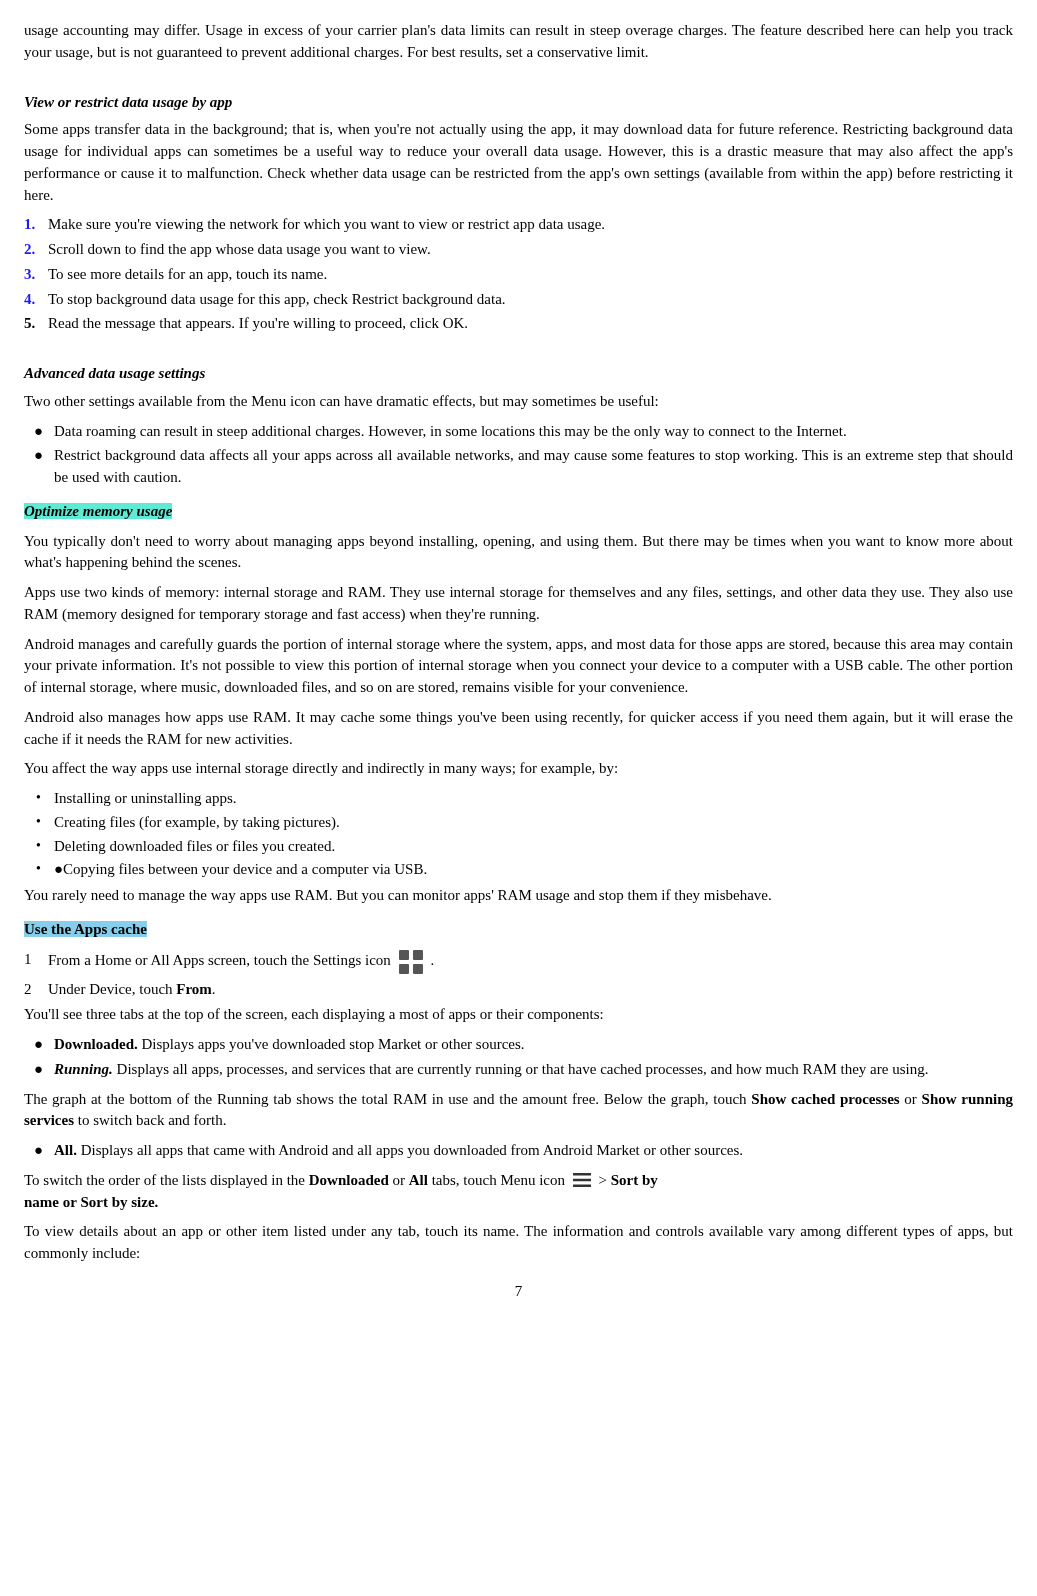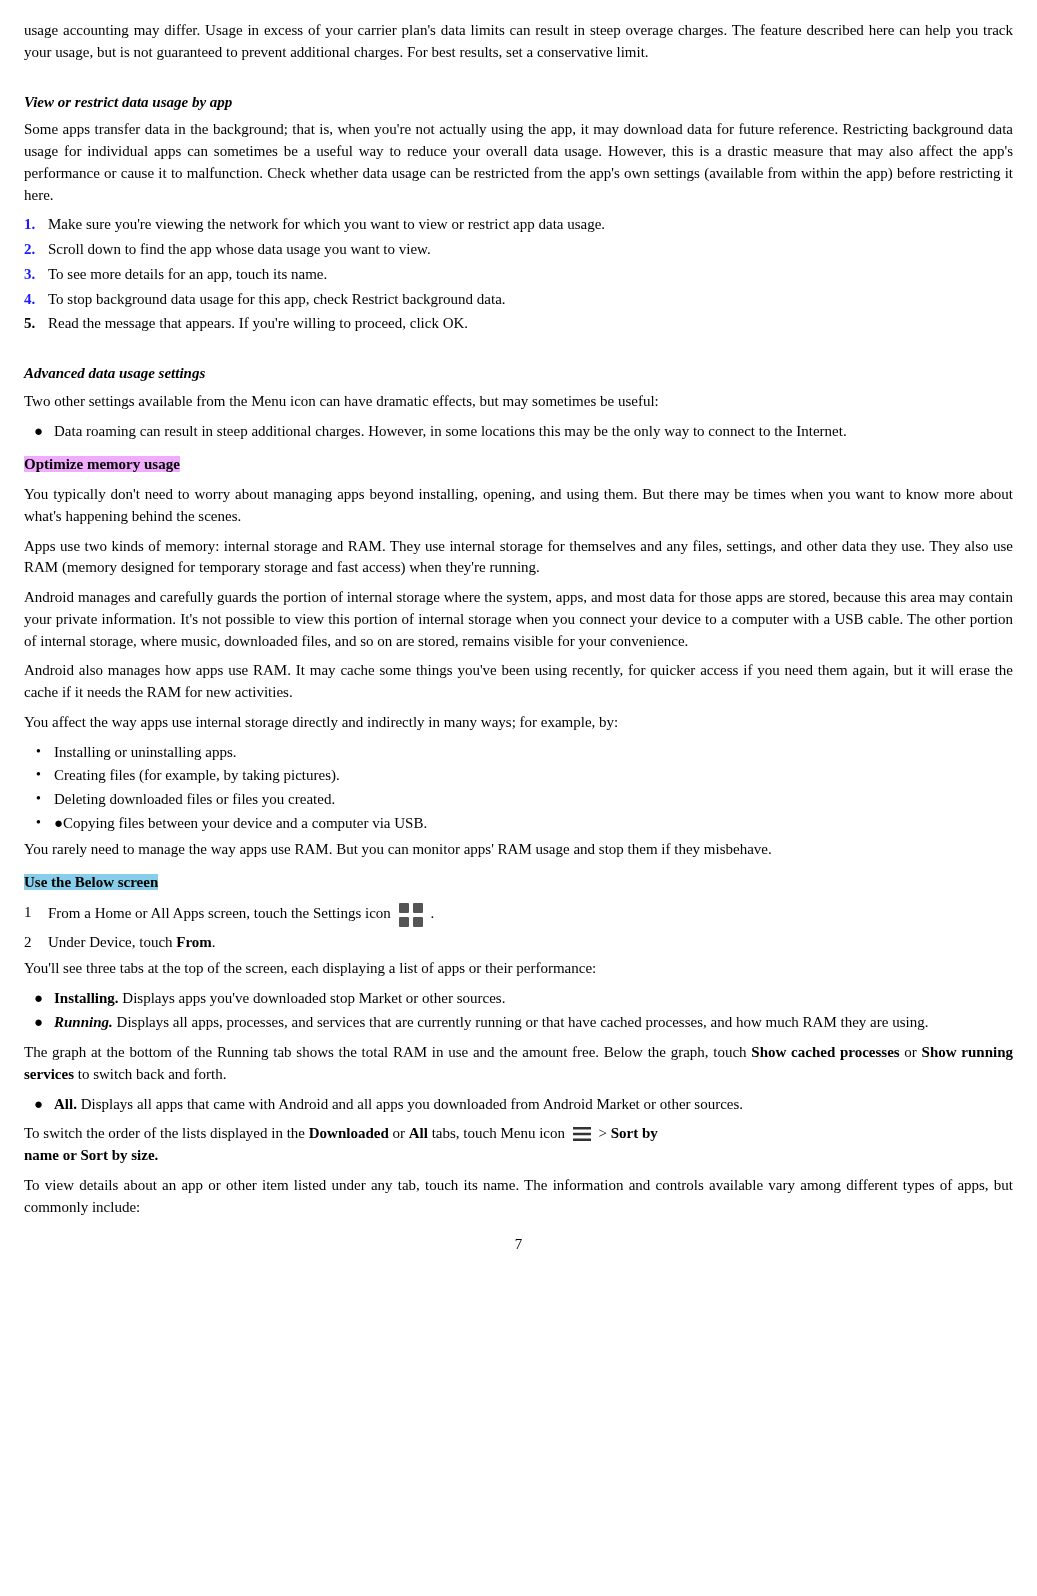--- a/index.html
+++ b/index.html
@@ -92,22 +92,23 @@
 
     .sub-bullet-list li.no-space::before {
       content: "●";
     }
 
     strong {
       font-weight: bold;
     }
 
     .highlight-green {
-      background-color: #f0abfc;
-      font-weight: bold;
+      background-color: #5eead4;
+      font-weight: bold;
+      font-style: italic;
     }
 
     .highlight-blue {
       background-color: #87CEEB;
       font-weight: bold;
     }
 
     .colored-num-1 { color: #1a1aff; font-weight: bold; }
     .colored-num-2 { color: #1a1aff; font-weight: bold; }
     .colored-num-3 { color: #1a1aff; font-weight: bold; }
@@ -200,20 +201,21 @@
         <span>Read the message that appears. If you're willing to proceed, click OK.</span>
       </li>
     </ol>
   </div>
 
   <div class="content-block">
     <p class="section-heading">Advanced data usage settings</p>
     <p>Two other settings available from the Menu icon can have dramatic effects, but may sometimes be useful:</p>
     <ul class="bullet-list">
       <li>Data roaming can result in steep additional charges. However, in some locations this may be the only way to connect to the Internet.</li>
+      <li>Restrict background data affects all your apps across all available networks, and may cause some features to stop working. This is an extreme step that should be used with caution.</li>
     </ul>
   </div>
 
   <div class="content-block">
     <p>
       <span class="highlight-green">Optimize memory usage</span>
     </p>
     <p>You typically don't need to worry about managing apps beyond installing, opening, and using them. But there may be times when you want to know more about what's happening behind the scenes.</p>
     <p>Apps use two kinds of memory: internal storage and RAM. They use internal storage for themselves and any files, settings, and other data they use. They also use RAM (memory designed for temporary storage and fast access) when they're running.</p>
     <p>Android manages and carefully guards the portion of internal storage where the system, apps, and most data for those apps are stored, because this area may contain your private information. It's not possible to view this portion of internal storage when you connect your device to a computer with a USB cable. The other portion of internal storage, where music, downloaded files, and so on are stored, remains visible for your convenience.</p>
@@ -226,21 +228,21 @@
       <li>Deleting downloaded files or files you created.</li>
       <li class="no-space">
         <span>●</span><span>Copying files between your device and a computer via USB.</span>
       </li>
     </ul>
     <p>You rarely need to manage the way apps use RAM. But you can monitor apps' RAM usage and stop them if they misbehave.</p>
   </div>
 
   <div class="content-block">
     <p>
-      <span class="highlight-blue">Use the Below screen</span>
+      <span class="highlight-blue">Use the Apps cache</span>
     </p>
 
     <div class="inline-step">
       <span class="inline-step-num">1</span>
       <span>
         <span>From a Home or All Apps screen, touch the Settings icon</span>
         
         <span class="settings-icon">
           <svg viewBox="0 0 26 26" xmlns="http://www.w3.org/2000/svg">
             <rect x="1" y="1" width="10" height="10" fill="#555" rx="1"></rect>
@@ -253,25 +255,25 @@
       </span>
     </div>
 
     <div class="inline-step">
       <span class="inline-step-num">2</span>
       <span>
         <span>Under Device, touch </span><strong>From</strong><span>.</span>
       </span>
     </div>
 
-    <p>You'll see three tabs at the top of the screen, each displaying a list of apps or their performance:</p>
+    <p>You'll see three tabs at the top of the screen, each displaying a most of apps or their components:</p>
 
     <ul class="bullet-list">
       <li>
-        <strong>Installing.</strong><span> Displays apps you've downloaded stop Market or other sources.</span>
+        <strong>Downloaded.</strong><span> Displays apps you've downloaded stop Market or other sources.</span>
       </li>
       <li>
         <strong><em>Running.</em></strong><span> Displays all apps, processes, and services that are      currently running or that have cached processes, and how much RAM they are using.</span>
       </li>
     </ul>
 
     <p>
       <span>The graph at the bottom of the Running tab shows the total RAM in use and the amount free. Below the graph, touch </span><strong>Show cached processes</strong><span> or </span><strong>Show running services</strong><span> to switch back and forth.</span>
     </p>
 

